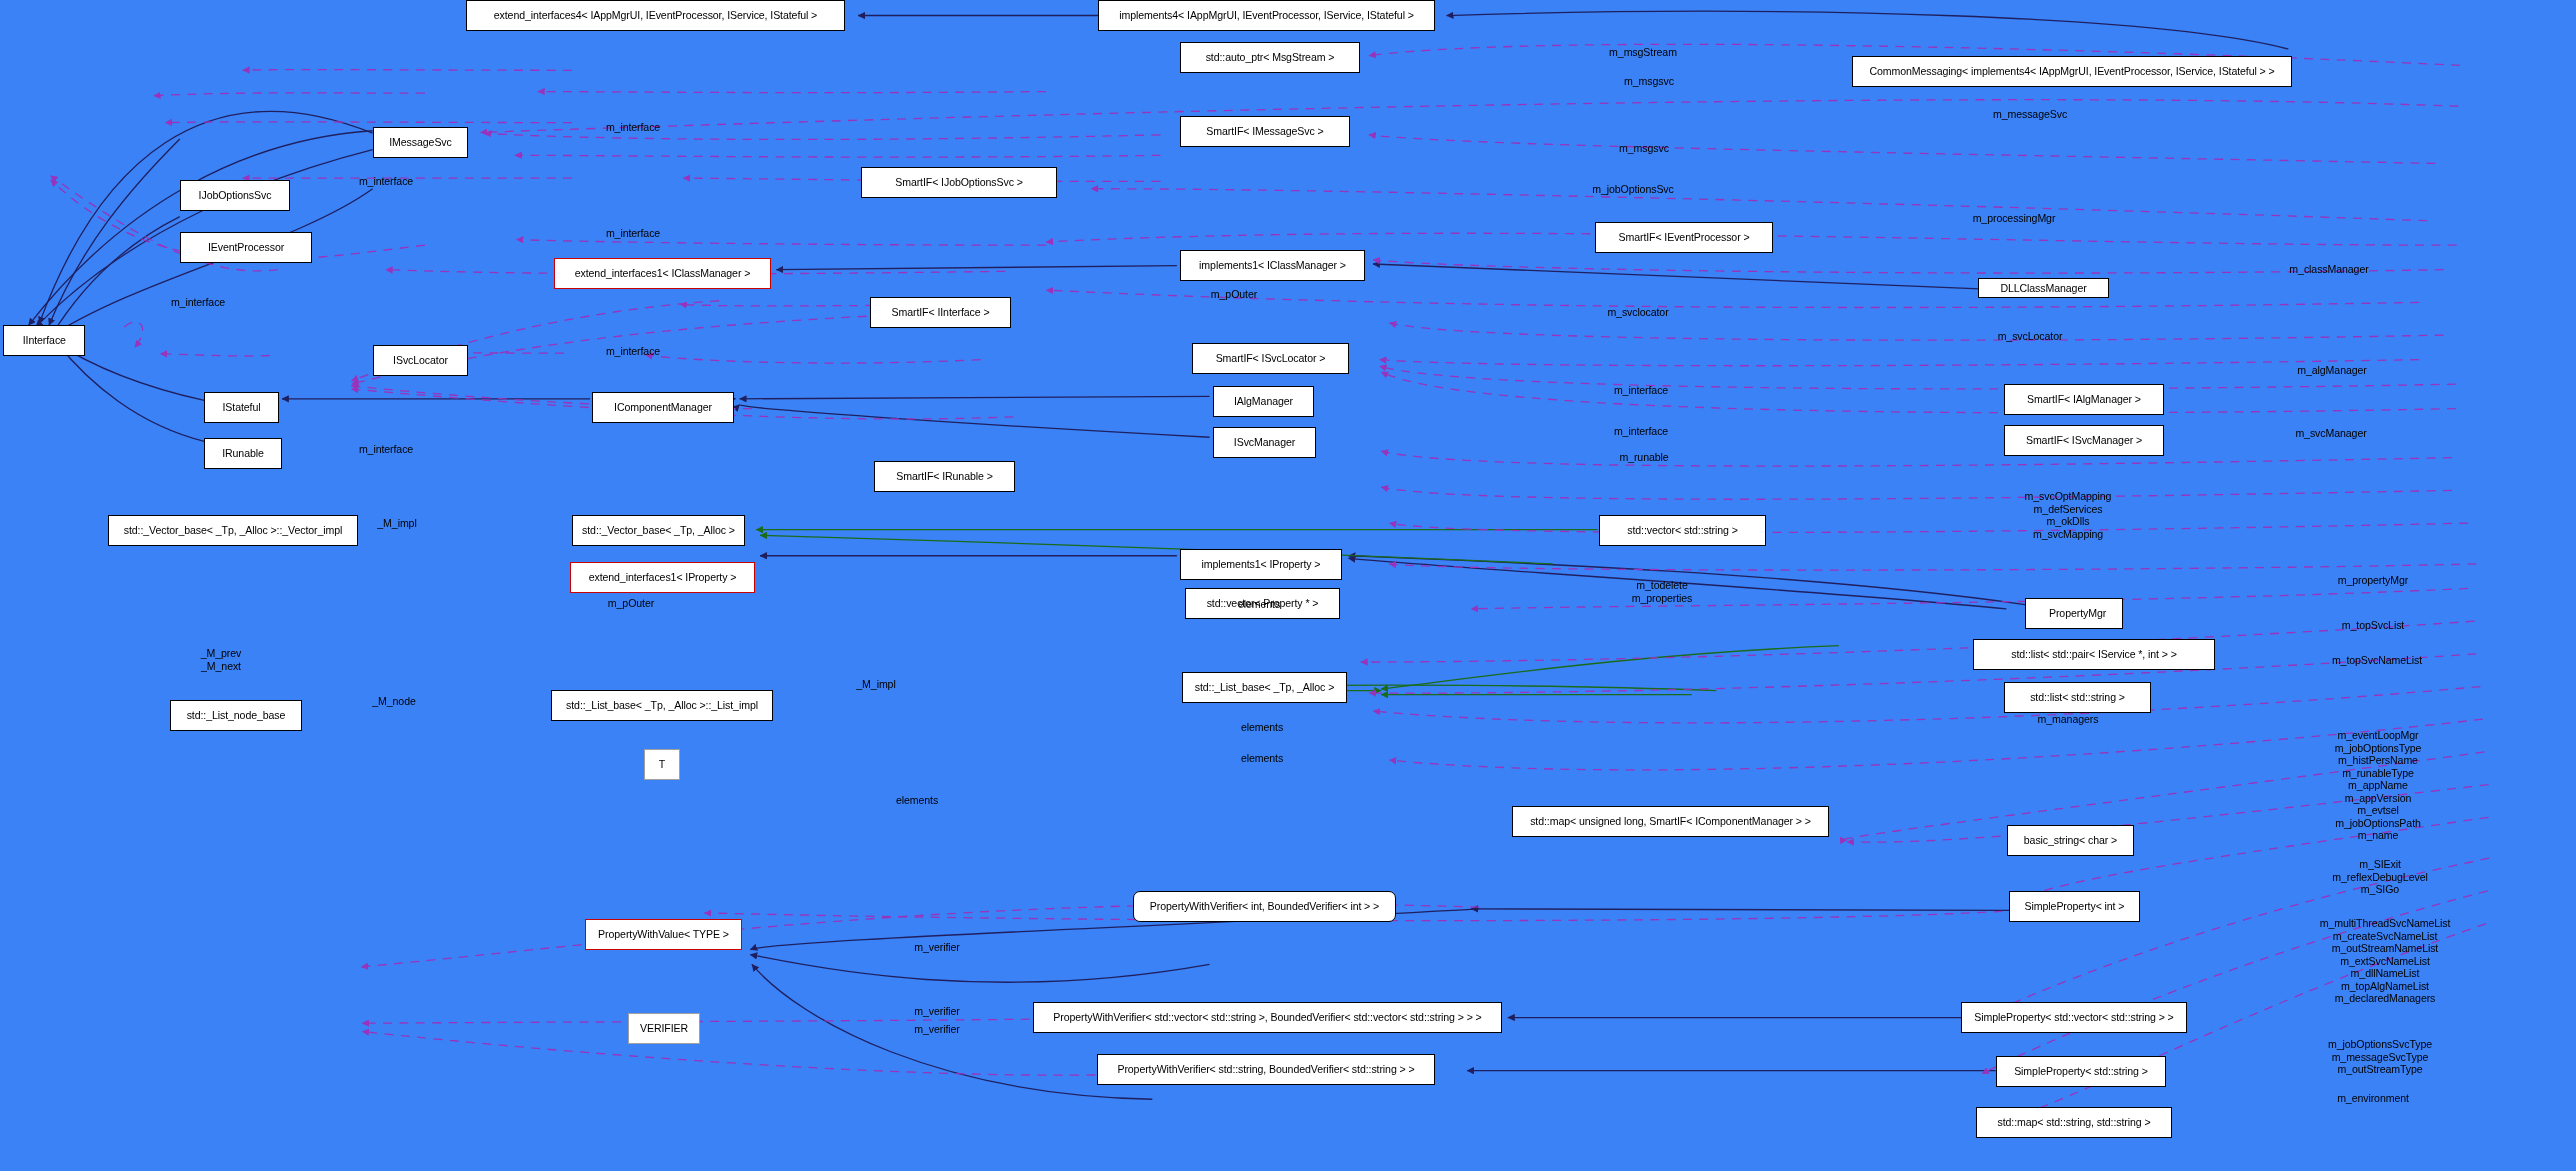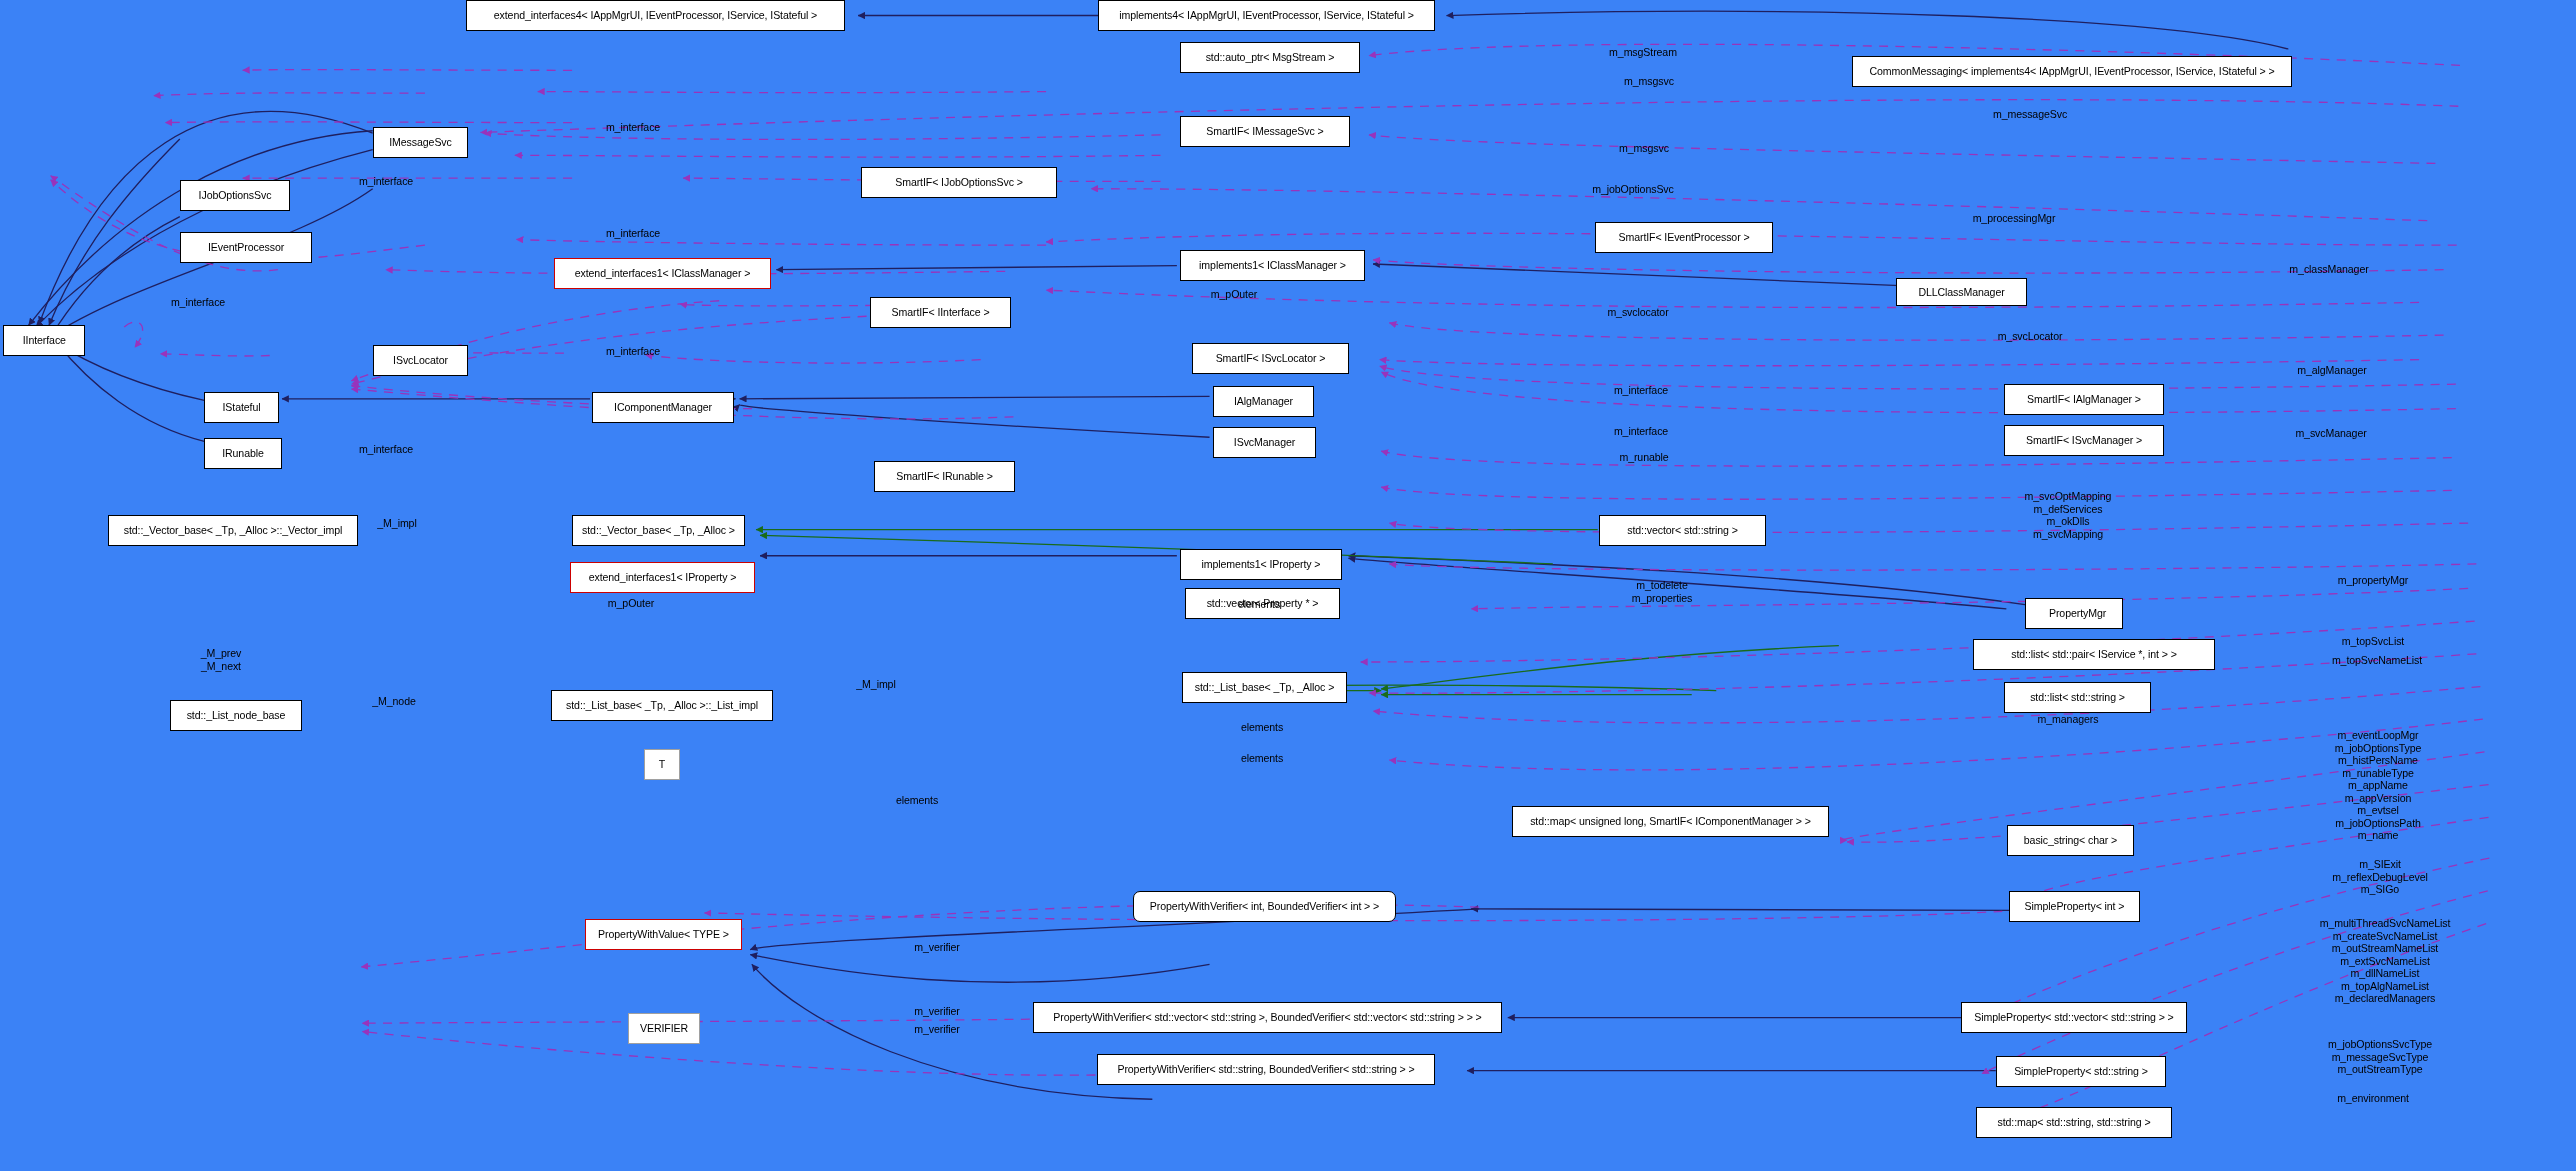--- a/index.html
+++ b/index.html
@@ -172,21 +172,21 @@
       <div class="node" style="left: 1180px; top: 42px; width: 180px; height: 31px;">std::auto_ptr&lt; MsgStream &gt;</div>
       <div class="node" style="left: 1852px; top: 56px; width: 440px; height: 31px;">CommonMessaging&lt; implements4&lt; IAppMgrUI, IEventProcessor, IService, IStateful &gt; &gt;</div>
       <div class="node" style="left: 373px; top: 127px; width: 95px; height: 31px;">IMessageSvc</div>
       <div class="node" style="left: 1180px; top: 116px; width: 170px; height: 31px;">SmartIF&lt; IMessageSvc &gt;</div>
       <div class="node" style="left: 180px; top: 180px; width: 110px; height: 31px;">IJobOptionsSvc</div>
       <div class="node" style="left: 861px; top: 167px; width: 196px; height: 31px;">SmartIF&lt; IJobOptionsSvc &gt;</div>
       <div class="node" style="left: 180px; top: 232px; width: 132px; height: 31px;">IEventProcessor</div>
       <div class="node red" style="left: 554px; top: 258px; width: 217px; height: 31px;">extend_interfaces1&lt; IClassManager &gt;</div>
       <div class="node" style="left: 1180px; top: 250px; width: 185px; height: 31px;">implements1&lt; IClassManager &gt;</div>
       <div class="node" style="left: 1595px; top: 222px; width: 178px; height: 31px;">SmartIF&lt; IEventProcessor &gt;</div>
-      <div class="node" style="left: 1896px; top: 278px; width: 131px; height: 28px;">DLLClassManager</div>
+      <div class="node" style="left: 1978px; top: 278px; width: 131px; height: 20px;">DLLClassManager</div>
       <div class="node" style="left: 870px; top: 297px; width: 141px; height: 31px;">SmartIF&lt; IInterface &gt;</div>
       <div class="node" style="left: 3.3px; top: 325px; width: 82px; height: 31px;">IInterface</div>
       <div class="node" style="left: 373px; top: 345px; width: 95px; height: 31px;">ISvcLocator</div>
       <div class="node" style="left: 1192px; top: 343px; width: 157px; height: 31px;">SmartIF&lt; ISvcLocator &gt;</div>
       <div class="node" style="left: 204px; top: 392px; width: 75px; height: 31px;">IStateful</div>
       <div class="node" style="left: 592px; top: 392px; width: 142px; height: 31px;">IComponentManager</div>
       <div class="node" style="left: 1213px; top: 386px; width: 101px; height: 31px;">IAlgManager</div>
       <div class="node" style="left: 2004px; top: 384px; width: 160px; height: 31px;">SmartIF&lt; IAlgManager &gt;</div>
       <div class="node" style="left: 204px; top: 438px; width: 78px; height: 31px;">IRunable</div>
       <div class="node" style="left: 1213px; top: 427px; width: 103px; height: 31px;">ISvcManager</div>
@@ -242,21 +242,21 @@
       <div class="edge-label" style="left: 397px; top: 517px; transform: translateX(-50%);">_M_impl</div>
       <div class="edge-label" style="left: 2068px; top: 490px; transform: translateX(-50%);">m_svcOptMapping
 m_defServices
 m_okDlls
 m_svcMapping</div>
       <div class="edge-label" style="left: 2373px; top: 574px; transform: translateX(-50%);">m_propertyMgr</div>
       <div class="edge-label" style="left: 631px; top: 597px; transform: translateX(-50%);">m_pOuter</div>
       <div class="edge-label" style="left: 1259px; top: 598px; transform: translateX(-50%);">elements</div>
       <div class="edge-label" style="left: 1662px; top: 579px; transform: translateX(-50%);">m_todelete
 m_properties</div>
-      <div class="edge-label" style="left: 2373px; top: 619px; transform: translateX(-50%); margin-top: 16px;">m_topSvcList</div>
+      <div class="edge-label" style="left: 2373px; top: 619px; transform: translateX(-50%);">m_topSvcList</div>
       <div class="edge-label" style="left: 221px; top: 647px; transform: translateX(-50%);">_M_prev
 _M_next</div>
       <div class="edge-label" style="left: 2377px; top: 654px; transform: translateX(-50%);">m_topSvcNameList</div>
       <div class="edge-label" style="left: 876px; top: 678px; transform: translateX(-50%);">_M_impl</div>
       <div class="edge-label" style="left: 394px; top: 695px; transform: translateX(-50%);">_M_node</div>
       <div class="edge-label" style="left: 1262px; top: 721px; transform: translateX(-50%);">elements</div>
       <div class="edge-label" style="left: 2068px; top: 713px; transform: translateX(-50%);">m_managers</div>
       <div class="edge-label" style="left: 2378px; top: 729px; transform: translateX(-50%);">m_eventLoopMgr
 m_jobOptionsType
 m_histPersName

